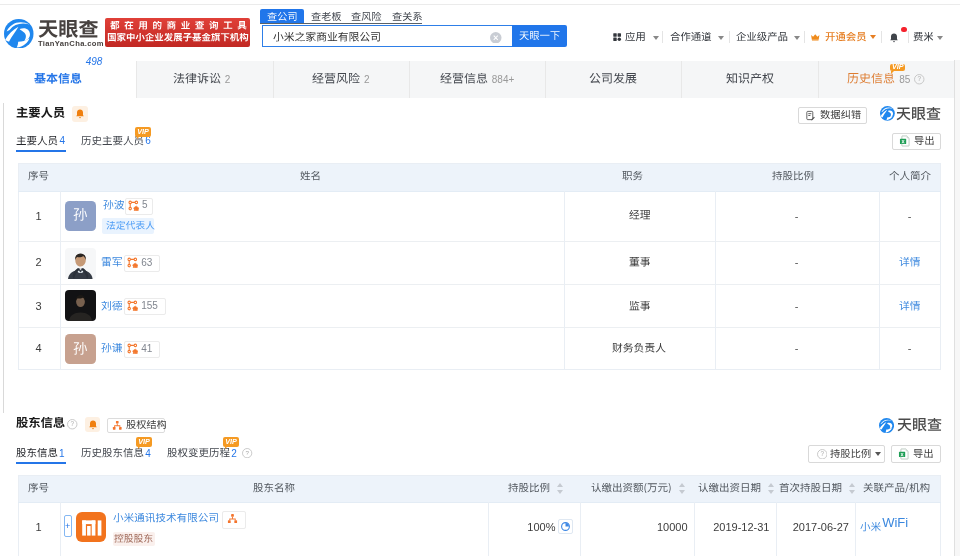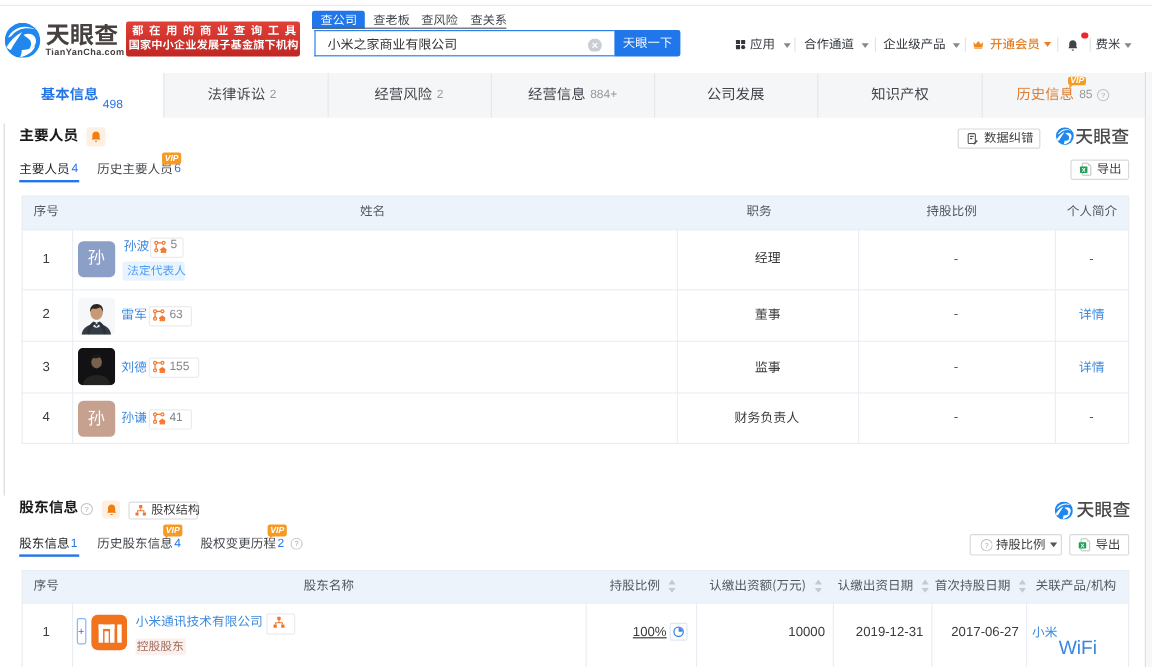--- a/index.html
+++ b/index.html
@@ -328,21 +328,21 @@
 <div style="position:absolute;left:408.9px;top:60.5px;width:1.0px;height:37.0px;background:#e8e8e8;"></div>
 <div style="position:absolute;left:545.1px;top:60.5px;width:1.0px;height:37.0px;background:#e8e8e8;"></div>
 <div style="position:absolute;left:681.4px;top:60.5px;width:1.0px;height:37.0px;background:#e8e8e8;"></div>
 <div style="position:absolute;left:817.7px;top:60.5px;width:1.0px;height:37.0px;background:#e8e8e8;"></div>
 <svg style="position:absolute;left:33.7px;top:73.2px" width="48.0" height="12" viewBox="0 0 4000 1000" fill="#2475e8">
     <use href="#gb20" x="0"></use>
     <use href="#gb62" x="1000"></use>
     <use href="#gb63" x="2000"></use>
     <use href="#gb64" x="3000"></use>
   </svg>
-<span class="t" style="left:85.7px;top:83px;font-size:10px;color:#2475e8;">498</span>
+<span class="t" style="left:85.7px;top:57px;font-size:10px;color:#2475e8;font-style:italic;">498</span>
 <svg style="position:absolute;left:172.8px;top:73.2px" width="48.0" height="12" viewBox="0 0 4000 1000" fill="#42464d">
     <use href="#gr65" x="0"></use>
     <use href="#gr66" x="1000"></use>
     <use href="#gr67" x="2000"></use>
     <use href="#gr68" x="3000"></use>
   </svg>
 <span class="t" style="left:224.8px;top:74.5px;font-size:10px;color:#999;">2</span>
 <svg style="position:absolute;left:311.9px;top:73.2px" width="48.0" height="12" viewBox="0 0 4000 1000" fill="#42464d">
     <use href="#gr69" x="0"></use>
     <use href="#gr70" x="1000"></use>
@@ -853,29 +853,29 @@
       <path d="M11 8h2v4h6v4h-2v-2H7v2H5v-4h6z"></path>
     </svg>
   </div>
 <div style="position:absolute;left:112.7px;top:531.8px;width:42.5px;height:14.4px;background:#faf0ed;border-radius:2px"></div>
 <svg style="position:absolute;left:114.3px;top:534.0px" width="39.2" height="9.8" viewBox="0 0 4000 1000" fill="#a06a5a">
     <use href="#gr156" x="0"></use>
     <use href="#gr104" x="1000"></use>
     <use href="#gr104" x="2000"></use>
     <use href="#gr133" x="3000"></use>
   </svg>
-<span class="t" style="right:404.5px;top:521.7px;font-size:11px;color:#3c3c3c;text-decoration:underline;">100%</span>
+<span class="t" style="right:404.5px;top:521.7px;font-size:11px;color:#3c3c3c;">100%</span>
 <div style="position:absolute;left:557.5px;top:519px;width:15px;height:15px;border:1px solid #dfe8f2;border-radius:2px;box-sizing:border-box;background:#fff"></div>
 <div style="position:absolute;left:559.5px;top:521.0px;line-height:0">
     <svg width="11" height="11" viewBox="0 0 24 24" fill="none" stroke="#3d87e4" stroke-width="2.4">
       <circle cx="12" cy="12" r="8.5"></circle>
       <path d="M12 12V4.5A7.5 7.5 0 0 1 19.5 12z" fill="#3d87e4" stroke="none"></path>
     </svg>
   </div>
 <span class="t" style="right:272.5px;top:522.2px;font-size:11px;color:#3c3c3c;">10000</span>
 <span class="t" style="right:190.5px;top:522.2px;font-size:11px;color:#3c3c3c;">2019-12-31</span>
 <span class="t" style="right:111.0px;top:522.2px;font-size:11px;color:#3c3c3c;">2017-06-27</span>
 <svg style="position:absolute;left:860.0px;top:522.2px" width="21.2" height="10.6" viewBox="0 0 2000 1000" fill="#3a87de">
     <use href="#gr35" x="0"></use>
     <use href="#gr36" x="1000"></use>
   </svg>
-<span class="t" style="left:882.2px;top:533px;font-size:16px;color:#3a87de;">WiFi</span>
+<span class="t" style="left:882.2px;top:516px;font-size:13px;color:#3a87de;">WiFi</span>
 <div style="position:absolute;left:954.5px;top:60px;width:5.5px;height:496px;background:#f7f7f7"></div>
 <div style="position:absolute;left:953.5px;top:60.0px;width:1.0px;height:496.0px;background:#e0e0e0;"></div>
 </body></html>

